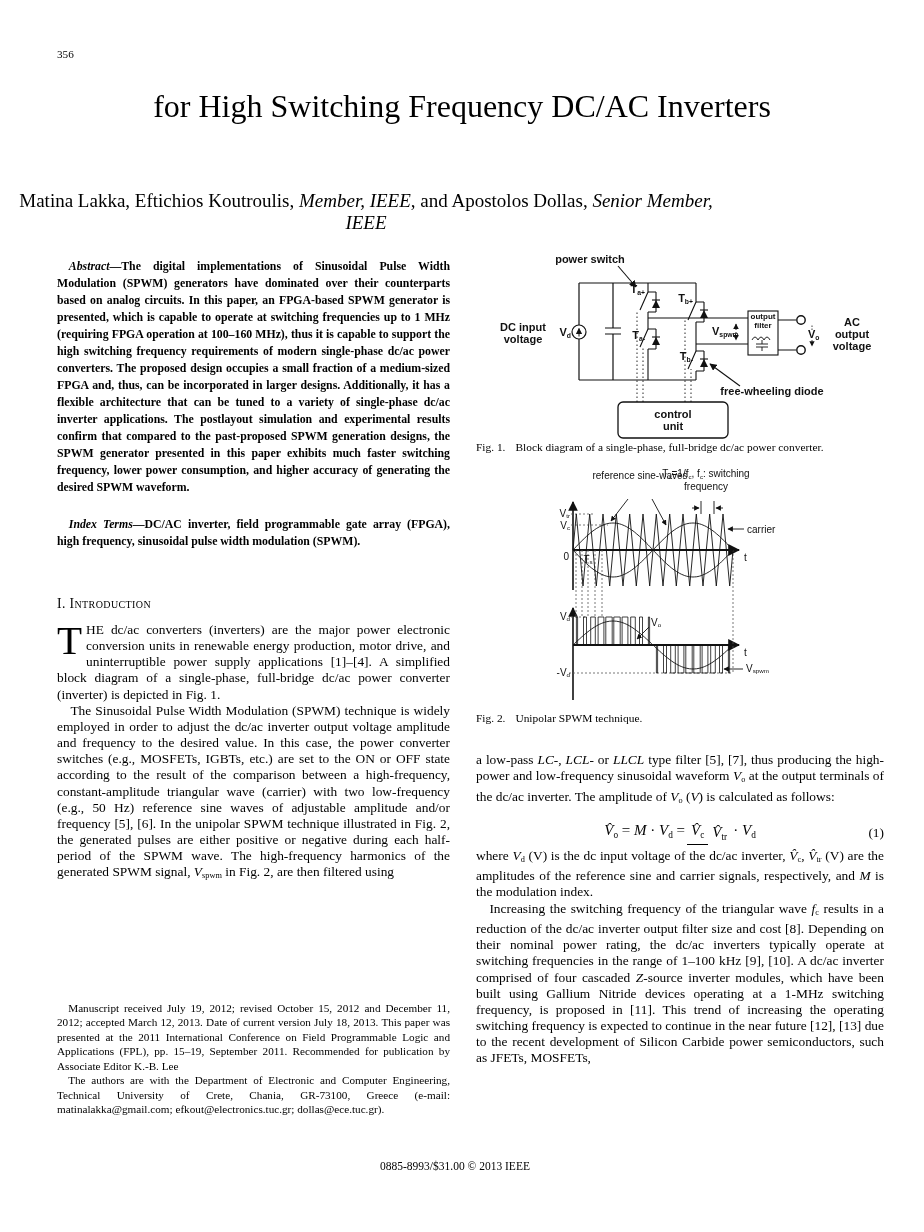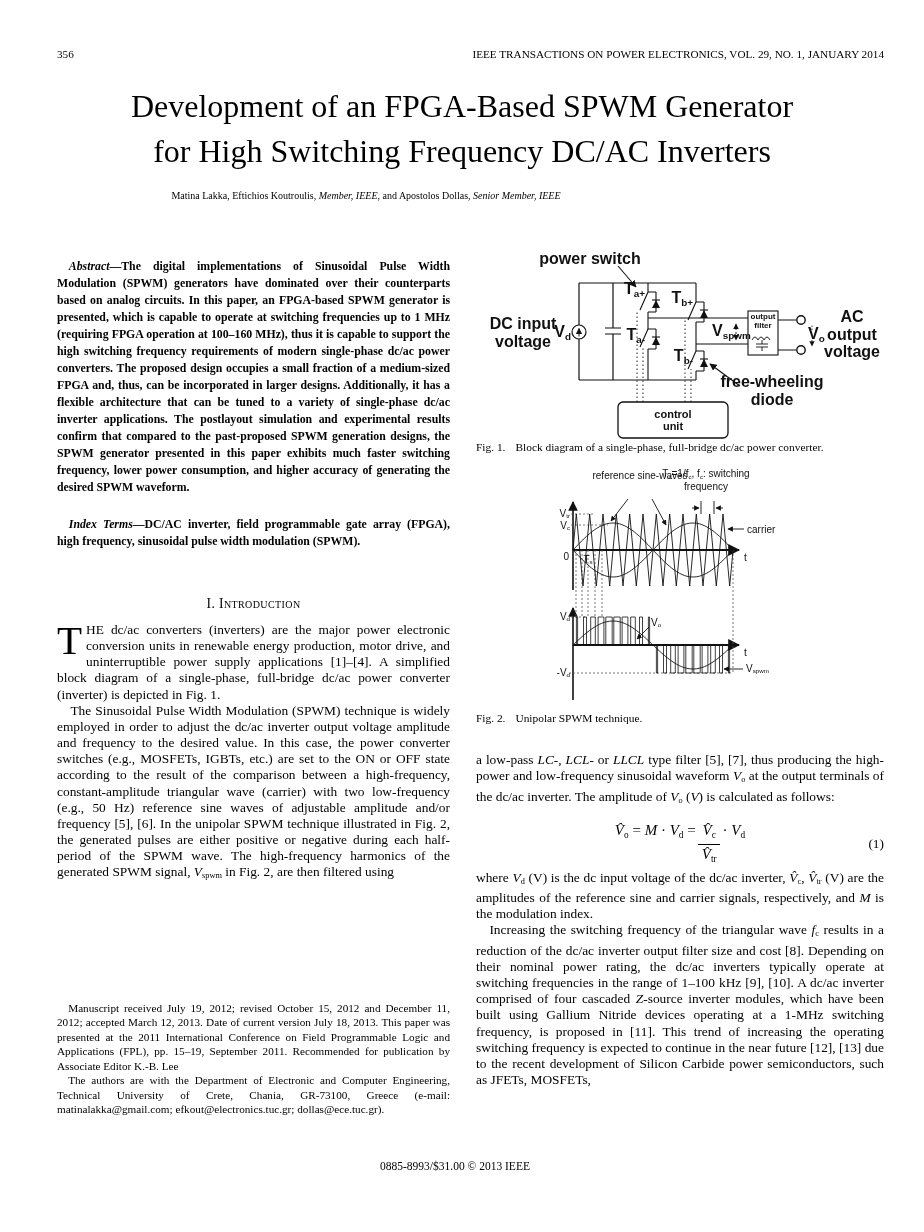--- a/index.html
+++ b/index.html
@@ -5,69 +5,67 @@
   html,body{margin:0;padding:0;}
   body{width:924px;height:1232px;position:relative;background:#ffffff;color:#000;
        font-family:"Liberation Serif", serif; -webkit-font-smoothing:antialiased;}
   .abs{position:absolute;}
   
   .hdr{top:48px;left:57px;right:40px;font-size:11.2px;}
   .hdr .pageno{float:left;}
   .hdr .journal{float:right;}
   
   .title{top:84px;left:0;width:924px;text-align:center;font-size:32px;line-height:45px;}
-  .authors{top:190px;left:0;width:732px;text-align:center;font-size:10px;}
+  .authors{top:190px;left:0;width:732px;text-align:center;font-size:19px;}
   
   .colL{left:57px;width:393px;}
   .colR{left:476px;width:408px;}
   .abstract, .indexterms{font-size:11.8px;font-weight:bold;line-height:17px;text-align:justify;text-indent:1em;}
   .bodytext{font-size:13.4px;line-height:16.15px;text-align:justify;}
   .bodytext p{margin:0;}
   .bodytext p.ind{text-indent:1em;}
-  .secheading{font-variant:small-caps;letter-spacing:0.4px;text-align:center;font-size:13.6px;}
+  .secheading{font-variant:small-caps;letter-spacing:0.4px;font-size:13.6px;}
   .dropcap{float:left;font-size:41px;line-height:32px;margin:2px 4px 0 0;}
   .footnote{font-size:11.2px;line-height:14.45px;text-align:justify;}
   .footnote p{margin:0;text-indent:1em;}
   
   .equation{position:relative;margin:13px 0 3px 0;display:flex;justify-content:center;
             font-size:15px;}
-  .frac{display:inline-flex;flex-direction:column;align-items:center;vertical-align:middle;margin:0 2px;}
+  .frac{display:inline-flex;flex-direction:row;align-items:center;vertical-align:middle;margin:0 2px;}
   .frac .num{padding:0 4px 1px 4px;border-bottom:1.2px solid #000;}
   .frac .den{padding:1px 4px 0 4px;}
   .eqno{position:absolute;right:0;top:50%;transform:translateY(-50%);font-size:13.4px;}
   
   .caption{font-size:11.4px;}
   .caption .cap-label{margin-right:10px;}
   .footer{top:1160px;left:0;width:910px;text-align:center;font-size:11.5px;}
   
   .figbox{position:absolute;}
   .figbox svg{position:absolute;left:0;top:0;}
   .lbl{position:absolute;font-family:"Liberation Sans", sans-serif;color:#111;
        white-space:pre-line;line-height:1.1;}
-  .fig1 .lbl{font-weight:bold;font-size:16px;}
+  .fig1 .lbl{font-weight:bold;font-size:11px;}
   .fig2 .lbl{font-weight:normal;font-size:10px;}
   .lbl.c{transform:translate(-50%,-50%);text-align:center;}
   .lbl.r{transform:translate(-100%,-50%);text-align:right;}
   .lbl.l{transform:translate(0,-50%);}
   .lbl.small{font-size:8px;}
   .lbl.big{font-size:11px;}
   
   .seg-i{font-style:italic;}
   .seg-sub{font-size:0.62em;vertical-align:-0.28em;}
 </style>
 </head>
 <body>
 
 <div class="abs hdr">
   <span class="pageno">356</span>
-  <span class="journal">IEEE TRANSACTIONS ON POWER ELECTRONICS, VOL. 29, NO. 1, JANUARY 2014</span>
 </div>
 
 <div class="abs title">
-  <div>Development of an FPGA-Based SPWM Generator</div>
   <div>for High Switching Frequency DC/AC Inverters</div>
 </div>
 <div class="abs authors"><span>Matina Lakka, Eftichios Koutroulis, </span><span class="seg-i">Member, IEEE</span><span>, and Apostolos Dollas, </span><span class="seg-i">Senior Member, IEEE</span></div>
 
 <div class="abs colL abstract" style="top:258px;"><span class="seg-i">Abstract</span><span>—The digital implementations of Sinusoidal Pulse Width Modulation (SPWM) generators have dominated over their counterparts based on analog circuits. In this paper, an FPGA-based SPWM generator is presented, which is capable to operate at switching frequencies up to 1 MHz (requiring FPGA operation at 100–160 MHz), thus it is capable to support the high switching frequency requirements of modern single-phase dc/ac power converters. The proposed design occupies a small fraction of a medium-sized FPGA and, thus, can be incorporated in larger designs. Additionally, it has a flexible architecture that can be tuned to a variety of single-phase dc/ac inverter applications. The postlayout simulation and experimental results confirm that compared to the past-proposed SPWM generation designs, the SPWM generator presented in this paper exhibits much faster switching frequency, lower power consumption, and higher accuracy of generating the desired SPWM waveform.</span></div>
 
 <div class="abs colL indexterms" style="top:516px;"><span class="seg-i">Index Terms</span><span>—DC/AC inverter, field programmable gate array (FPGA), high frequency, sinusoidal pulse width modulation (SPWM).</span></div>
 
 <div class="abs colL secheading" style="top:596px;">I. Introduction</div>
 

